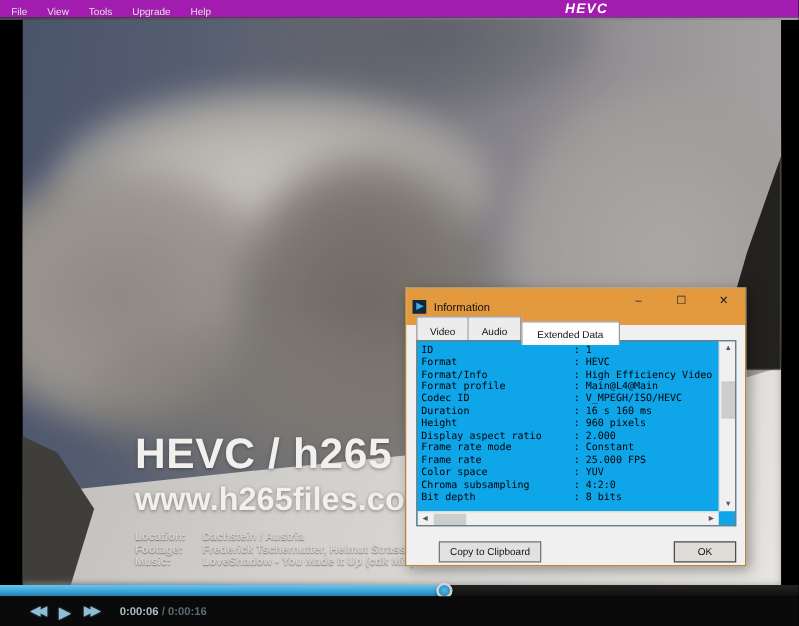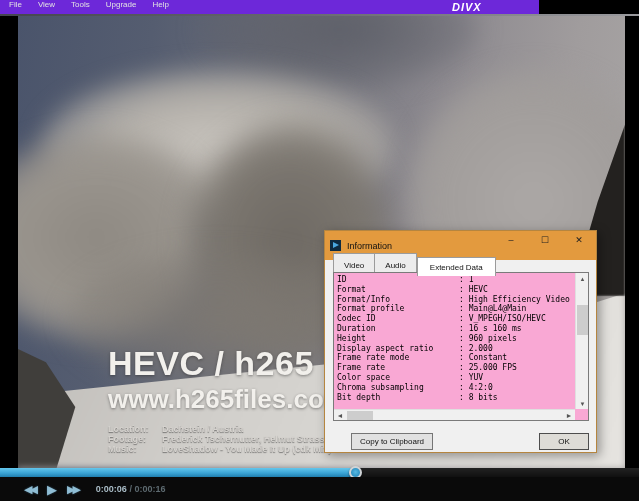--- a/index.html
+++ b/index.html
@@ -1,20 +1,20 @@
 <!DOCTYPE html>
 <html><head>
 <meta charset="utf-8">
 <style>
   * { margin:0; padding:0; box-sizing:border-box; }
   html,body { width:639px; height:501px; background:#000; font-family:"Liberation Sans", sans-serif; overflow:hidden; }
   .app { position:relative; width:639px; height:501px; background:#000; }
 
   
-  .menubar { position:absolute; left:0; top:0; width:539px; height:14px; background:#6d28d9; display:flex; align-items:flex-start; gap:16px; padding-left:9px; }
+  .menubar { position:absolute; left:0; top:0; width:639px; height:14px; background:#a21caf; display:flex; align-items:flex-end; gap:16px; padding-left:9px; }
   .menubar .mitem { font-size:8px; color:#e2e2e2; cursor:default; }
   .divx-logo { position:absolute; left:452px; top:1px; font-size:11px; font-weight:bold; font-style:italic; color:#fff; letter-spacing:1px; }
   .frame-strip { position:absolute; left:0; top:14px; width:639px; height:2px; background:linear-gradient(to right,#44464e,#6a6c72,#9a9a9e); }
 
   
   .video-region { position:absolute; left:0; top:16px; width:639px; height:452px; background:#000; }
   .video { position:absolute; left:18px; right:14px; top:0; bottom:0; overflow:hidden; }
   .sky { position:absolute; inset:0;
     background:linear-gradient(100deg,#4a546b 0%,#555d70 20%,#6e707a 42%,#8b888e 62%,#a09c9d 82%,#aaa7a6 100%); }
   .cloud { position:absolute; border-radius:50%; filter:blur(12px); }
@@ -47,21 +47,21 @@
   .win-btns { position:absolute; right:0; top:0; height:18px; display:flex; }
   .win-btn { width:34px; height:18px; display:flex; align-items:center; justify-content:center; font-size:9px; color:#222; cursor:pointer; }
 
   
   .tabs { position:absolute; left:8px; top:22px; display:flex; align-items:flex-end; }
   .tab { height:15px; padding:11px 10px; font-size:8px; display:flex; align-items:center; background:#ececec; border:1px solid #9b9b9b; border-bottom:none; color:#111; cursor:pointer; }
   .tab + .tab { border-left:none; }
   .tab.active { height:19px; background:#fff; border-left:1px solid #9b9b9b; position:relative; z-index:2; padding:0 12px; }
 
   
-  .listbox { position:absolute; left:8px; top:41px; width:256px; height:149px; background:#f9a8d4; border:1px solid #7a7a7a; overflow:hidden; }
+  .listbox { position:absolute; left:8px; top:41px; width:256px; height:149px; background:#0ea5e9; border:1px solid #7a7a7a; overflow:hidden; }
   .rows { position:absolute; left:3px; top:2px; right:16px; bottom:12px; overflow:hidden; font-family:"DejaVu Sans Mono", monospace; font-size:8px; color:#000; }
   .field-row { white-space:nowrap; height:9.8px; line-height:9.8px; overflow:hidden; }
   .f-label { display:inline-block; width:122px; }
   
   .vscroll { position:absolute; right:0; top:0; width:13px; bottom:11px; background:#f0f0f0; border-left:1px solid #dfdfdf; }
   .v-arrow { position:absolute; left:0; width:13px; height:11px; display:flex; align-items:center; justify-content:center; font-size:6px; color:#555; cursor:pointer; }
   .v-up { top:0; } .v-down { bottom:0; }
   .v-thumb { position:absolute; left:1px; width:11px; top:32px; height:30px; background:#cdcdcd; cursor:pointer; }
   
   .hscroll { position:absolute; left:0; bottom:0; right:13px; height:11px; background:#f0f0f0; border-top:1px solid #dfdfdf; }
@@ -93,21 +93,21 @@
 <body>
 
 <div class="app">
 
   <div class="menubar">
     <span class="mitem">File</span>
     <span class="mitem">View</span>
     <span class="mitem">Tools</span>
     <span class="mitem">Upgrade</span>
     <span class="mitem">Help</span>
-    <span class="divx-logo">DIVX</span>
+    <span class="divx-logo">HEVC</span>
   </div>
   <div class="frame-strip"></div>
 
   <div class="video-region">
     <div class="video">
       <div class="sky"></div>
       <div class="cloud cl5"></div>
       <div class="cloud cl1"></div>
       <div class="cloud cl3"></div>
       <div class="cloud cl4"></div>

